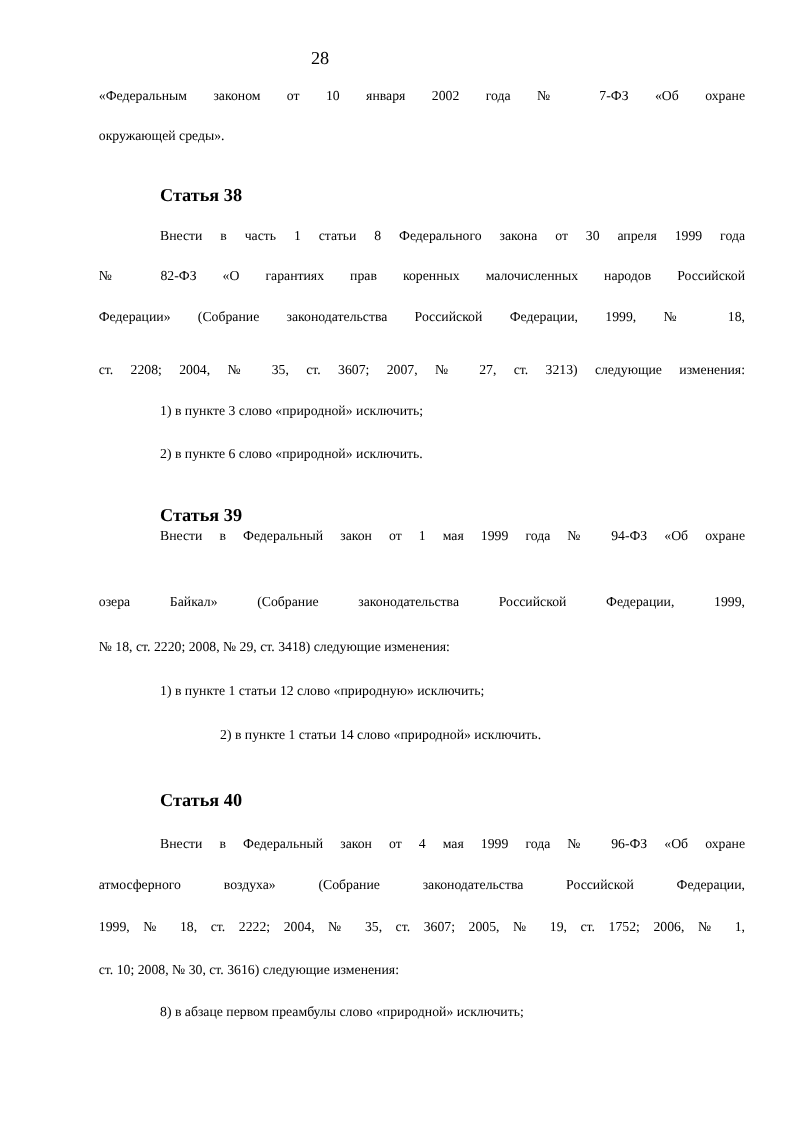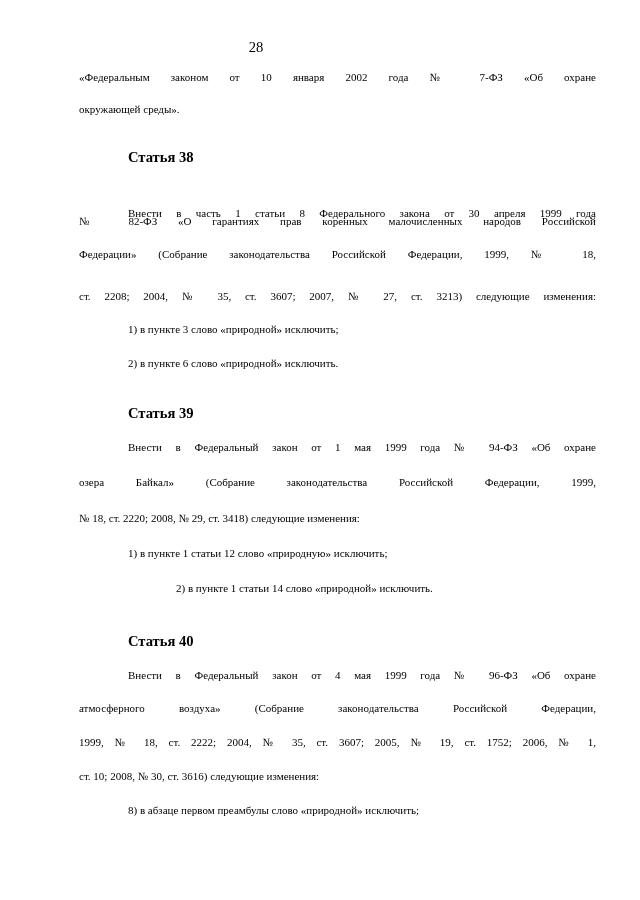--- a/index.html
+++ b/index.html
@@ -15,29 +15,29 @@
 </head>
 <body>
 
 <div>
   <div class="pagenum">28</div>
 
   <div class="line just" style="top:68px;">«Федеральным законом от 10 января 2002 года № 7-ФЗ «Об охране</div>
   <div class="line" style="top:100px;">окружающей среды».</div>
 
   <div class="line heading" style="top:148px;">Статья 38</div>
-  <div class="line indent just" style="top:180px;margin-top:24px;">Внести в часть 1 статьи 8 Федерального закона от 30 апреля 1999 года</div>
+  <div class="line indent just" style="top:180px;">Внести в часть 1 статьи 8 Федерального закона от 30 апреля 1999 года</div>
   <div class="line just" style="top:212px;">№ 82-ФЗ «О гарантиях прав коренных малочисленных народов Российской</div>
   <div class="line just" style="top:245px;">Федерации» (Собрание законодательства Российской Федерации, 1999, № 18,</div>
   <div class="line just" style="top:287px;">ст. 2208; 2004, № 35, ст. 3607; 2007, № 27, ст. 3213) следующие изменения:</div>
   <div class="line item" style="top:320px;">1)  в пункте 3 слово «природной» исключить;</div>
   <div class="line item" style="top:354px;text-align:right;">2) в пункте 6 слово «природной» исключить.</div>
 
   <div class="line heading" style="top:404px;">Статья 39</div>
-  <div class="line indent just" style="top:438px;">Внести в Федеральный закон от 1 мая 1999 года № 94-ФЗ «Об охране</div>
+  <div class="line indent just" style="top:420px;">Внести в Федеральный закон от 1 мая 1999 года № 94-ФЗ «Об охране</div>
   <div class="line just" style="top:473px;">озера Байкал» (Собрание законодательства Российской Федерации, 1999,</div>
   <div class="line" style="top:509px;">№ 18, ст. 2220; 2008, № 29, ст. 3418) следующие изменения:</div>
   <div class="line item" style="top:544px;">1) в пункте 1 статьи 12 слово «природную» исключить;</div>
   <div class="line item" style="top:579px;margin-left:48px;">2) в пункте 1 статьи 14 слово «природной» исключить.</div>
 
   <div class="line heading" style="top:632px;">Статья 40</div>
   <div class="line indent just" style="top:666px;">Внести в Федеральный закон от 4 мая 1999 года № 96-ФЗ «Об охране</div>
   <div class="line just" style="top:699px;">атмосферного воздуха» (Собрание законодательства Российской Федерации,</div>
   <div class="line just" style="top:733px;">1999,  № 18, ст. 2222; 2004, № 35, ст. 3607; 2005, № 19, ст. 1752; 2006, № 1,</div>
   <div class="line" style="top:767px;">ст. 10; 2008, № 30, ст. 3616) следующие изменения:</div>

